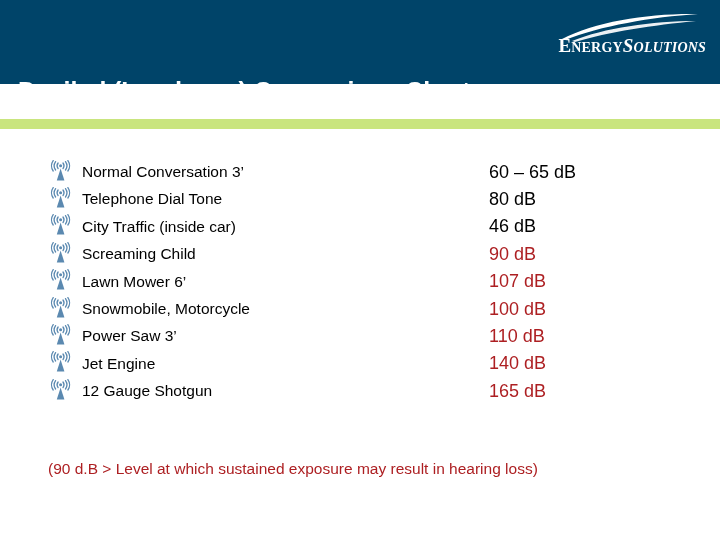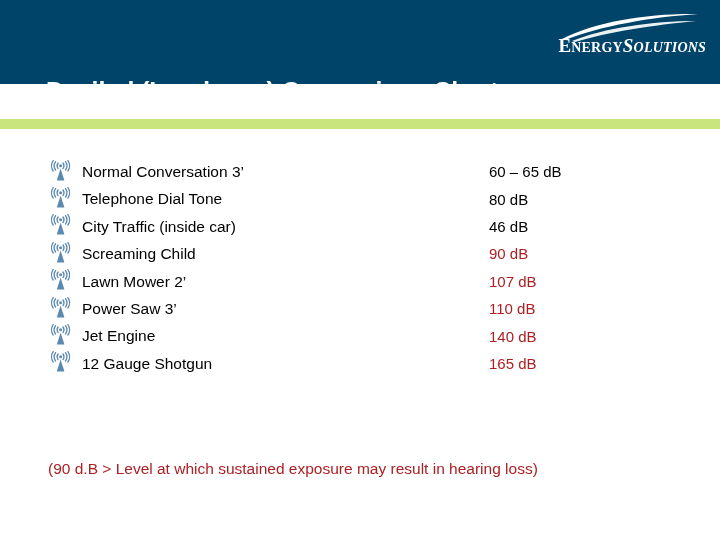--- a/index.html
+++ b/index.html
@@ -60,21 +60,20 @@
   #page-title {
     position: absolute;
     left: 18px;
     top: 79px;
     color: #ffffff;
     font-size: 25px;
     font-weight: bold;
     letter-spacing: -0.1px;
     white-space: nowrap;
     line-height: 1;
-    margin-left: 28px;
   }
 
   #accent-bar {
     position: absolute;
     left: 0;
     top: 119px;
     width: 720px;
     height: 10px;
     background: #c9e57e;
   }
@@ -117,21 +116,21 @@
     width: 407px;
     margin-left: 8px;
     font-size: 15.5px;
     color: #000000;
     white-space: nowrap;
     line-height: 1;
   }
 
   .row-value {
     flex: 0 0 auto;
-    font-size: 15px;
+    font-size: 18px;
     white-space: nowrap;
     line-height: 1;
   }
   .row-value.level-normal { color: #000000; }
   .row-value.level-danger { color: #ad1f22; text-align: center; }
 
   #footnote {
     position: absolute;
     left: 48px;
     top: 332px;
@@ -243,22 +242,40 @@
               <path d="M7.6 1.6 C 5.9 4.0, 5.9 7.6, 7.6 10.0"></path>
               <path d="M5.2 0.6 C 3.0 3.6, 3.0 8.0, 5.2 11.0"></path>
               <path d="M15.0 3.0 C 16.2 4.6, 16.2 7.0, 15.0 8.6"></path>
               <path d="M17.5 1.6 C 19.2 4.0, 19.2 7.6, 17.5 10.0"></path>
               <path d="M19.9 0.6 C 22.1 3.6, 22.1 8.0, 19.9 11.0"></path>
             </g>
             <circle cx="12.6" cy="5.8" r="1.5" fill="#5b89b0"></circle>
             <path d="M12.6 8.4 L 16.4 20.6 L 8.8 20.6 Z" fill="#5b89b0"></path>
           </svg>
         </span>
-        <span class="row-label">Lawn Mower 2’</span>
+        <span class="row-label">Lawn Mower 6’</span>
         <span class="row-value level-danger">107 dB</span>
+      </div>
+      <div class="decibel-row">
+        <span class="row-icon">
+          <svg width="26" height="24" viewBox="0 0 26 24" xmlns="http://www.w3.org/2000/svg">
+            <g fill="none" stroke="#5b89b0" stroke-width="1.3" stroke-linecap="round">
+              <path d="M10.1 3.0 C 8.9 4.6, 8.9 7.0, 10.1 8.6"></path>
+              <path d="M7.6 1.6 C 5.9 4.0, 5.9 7.6, 7.6 10.0"></path>
+              <path d="M5.2 0.6 C 3.0 3.6, 3.0 8.0, 5.2 11.0"></path>
+              <path d="M15.0 3.0 C 16.2 4.6, 16.2 7.0, 15.0 8.6"></path>
+              <path d="M17.5 1.6 C 19.2 4.0, 19.2 7.6, 17.5 10.0"></path>
+              <path d="M19.9 0.6 C 22.1 3.6, 22.1 8.0, 19.9 11.0"></path>
+            </g>
+            <circle cx="12.6" cy="5.8" r="1.5" fill="#5b89b0"></circle>
+            <path d="M12.6 8.4 L 16.4 20.6 L 8.8 20.6 Z" fill="#5b89b0"></path>
+          </svg>
+        </span>
+        <span class="row-label">Snowmobile, Motorcycle</span>
+        <span class="row-value level-danger">100 dB</span>
       </div>
       <div class="decibel-row">
         <span class="row-icon">
           <svg width="26" height="24" viewBox="0 0 26 24" xmlns="http://www.w3.org/2000/svg">
             <g fill="none" stroke="#5b89b0" stroke-width="1.3" stroke-linecap="round">
               <path d="M10.1 3.0 C 8.9 4.6, 8.9 7.0, 10.1 8.6"></path>
               <path d="M7.6 1.6 C 5.9 4.0, 5.9 7.6, 7.6 10.0"></path>
               <path d="M5.2 0.6 C 3.0 3.6, 3.0 8.0, 5.2 11.0"></path>
               <path d="M15.0 3.0 C 16.2 4.6, 16.2 7.0, 15.0 8.6"></path>
               <path d="M17.5 1.6 C 19.2 4.0, 19.2 7.6, 17.5 10.0"></path>

